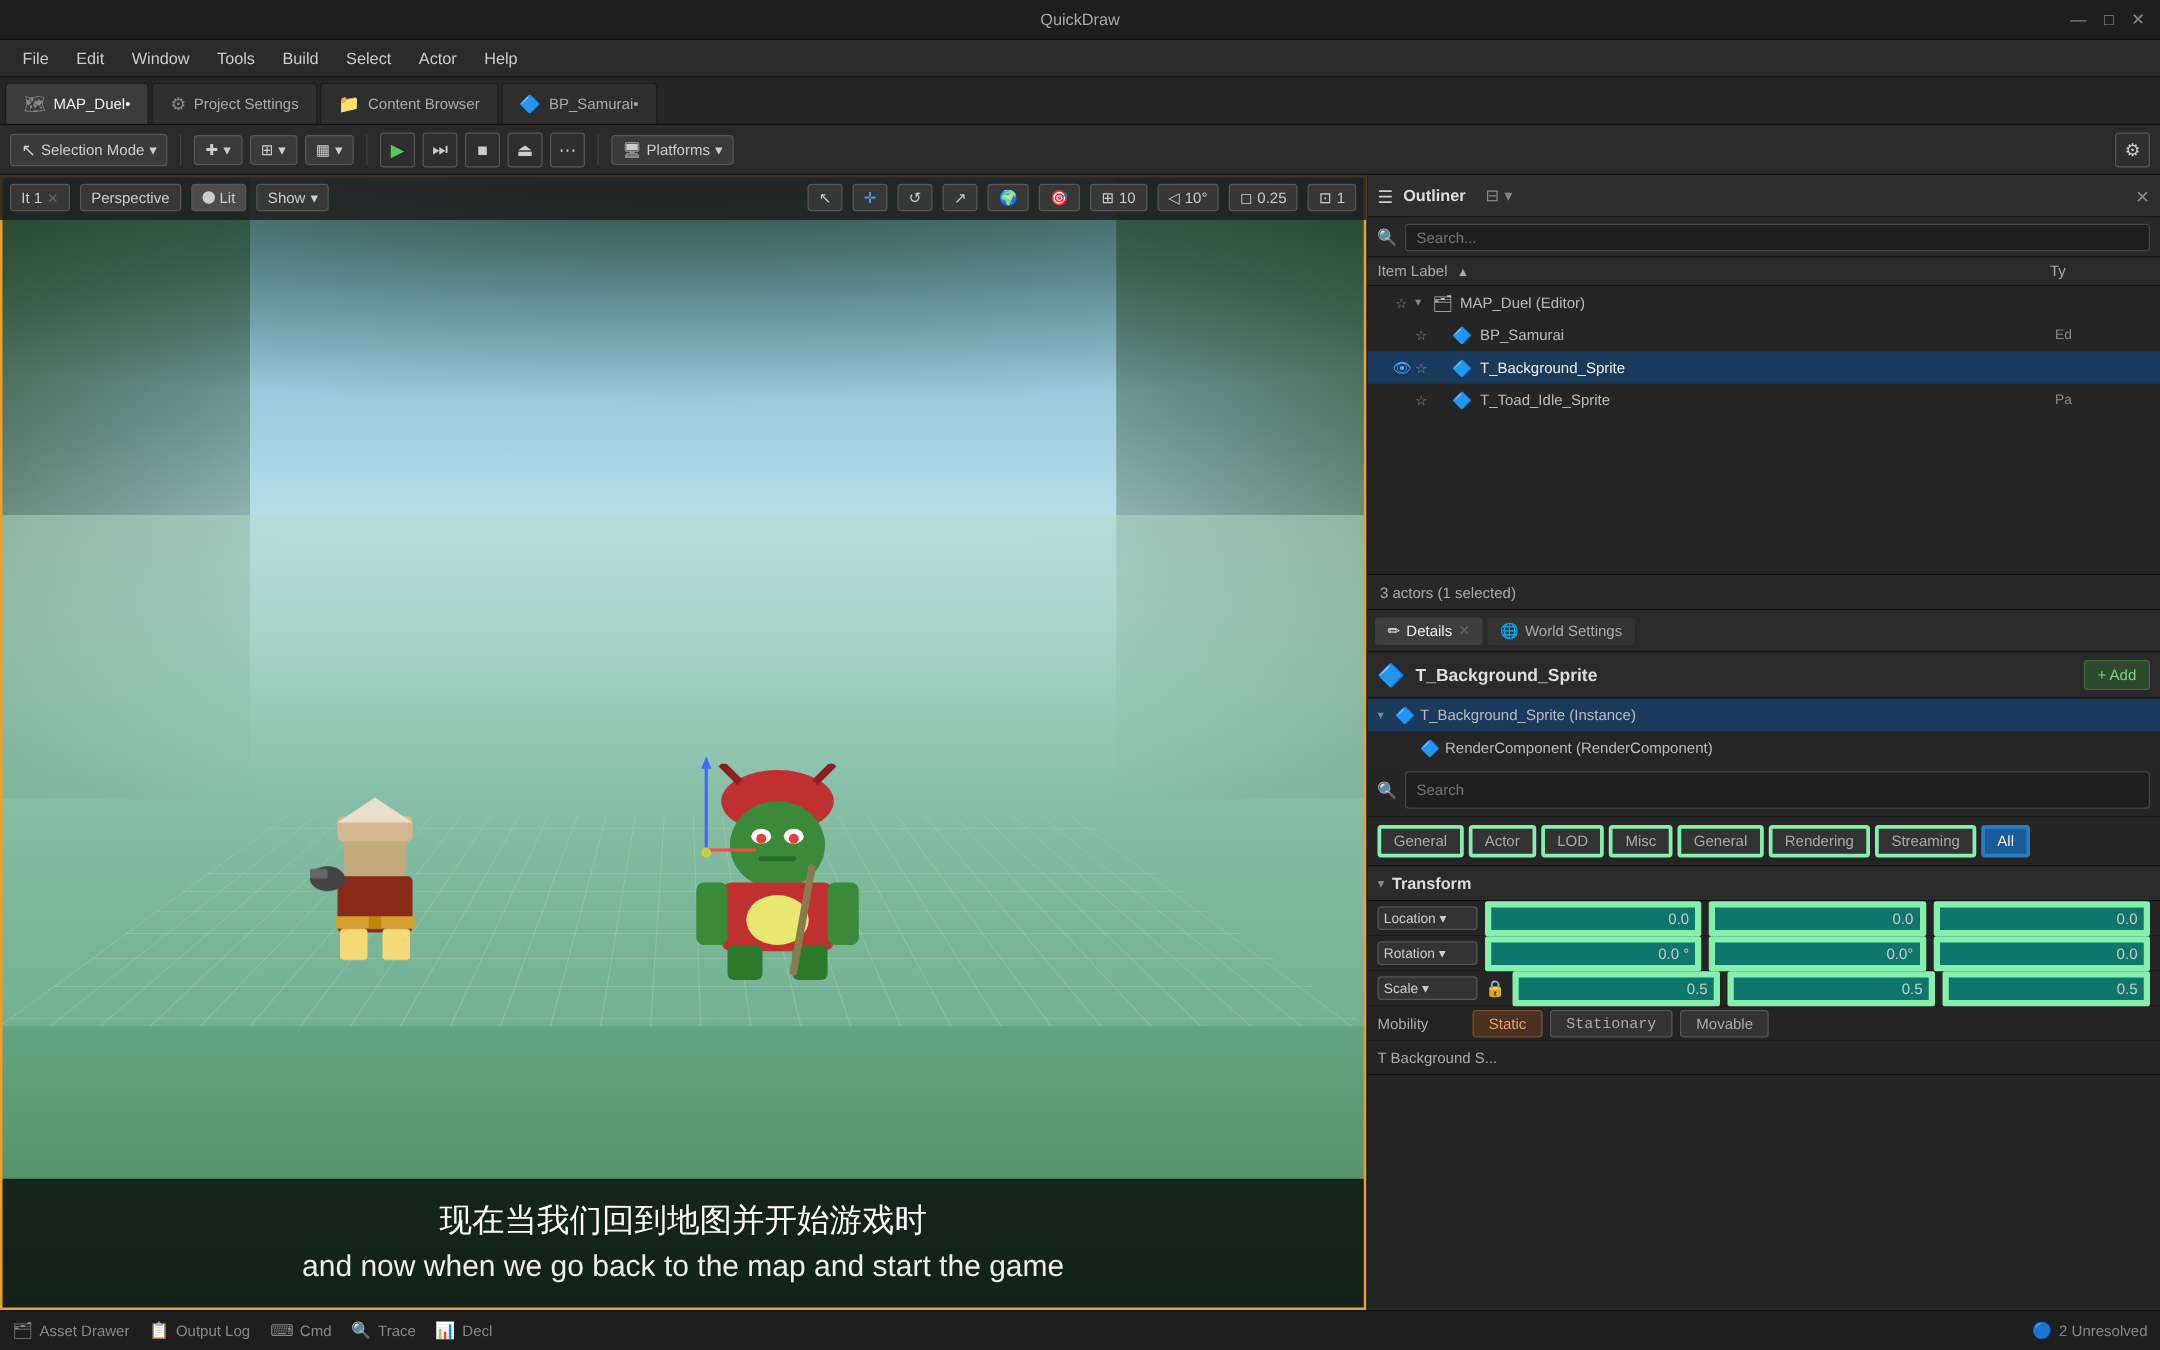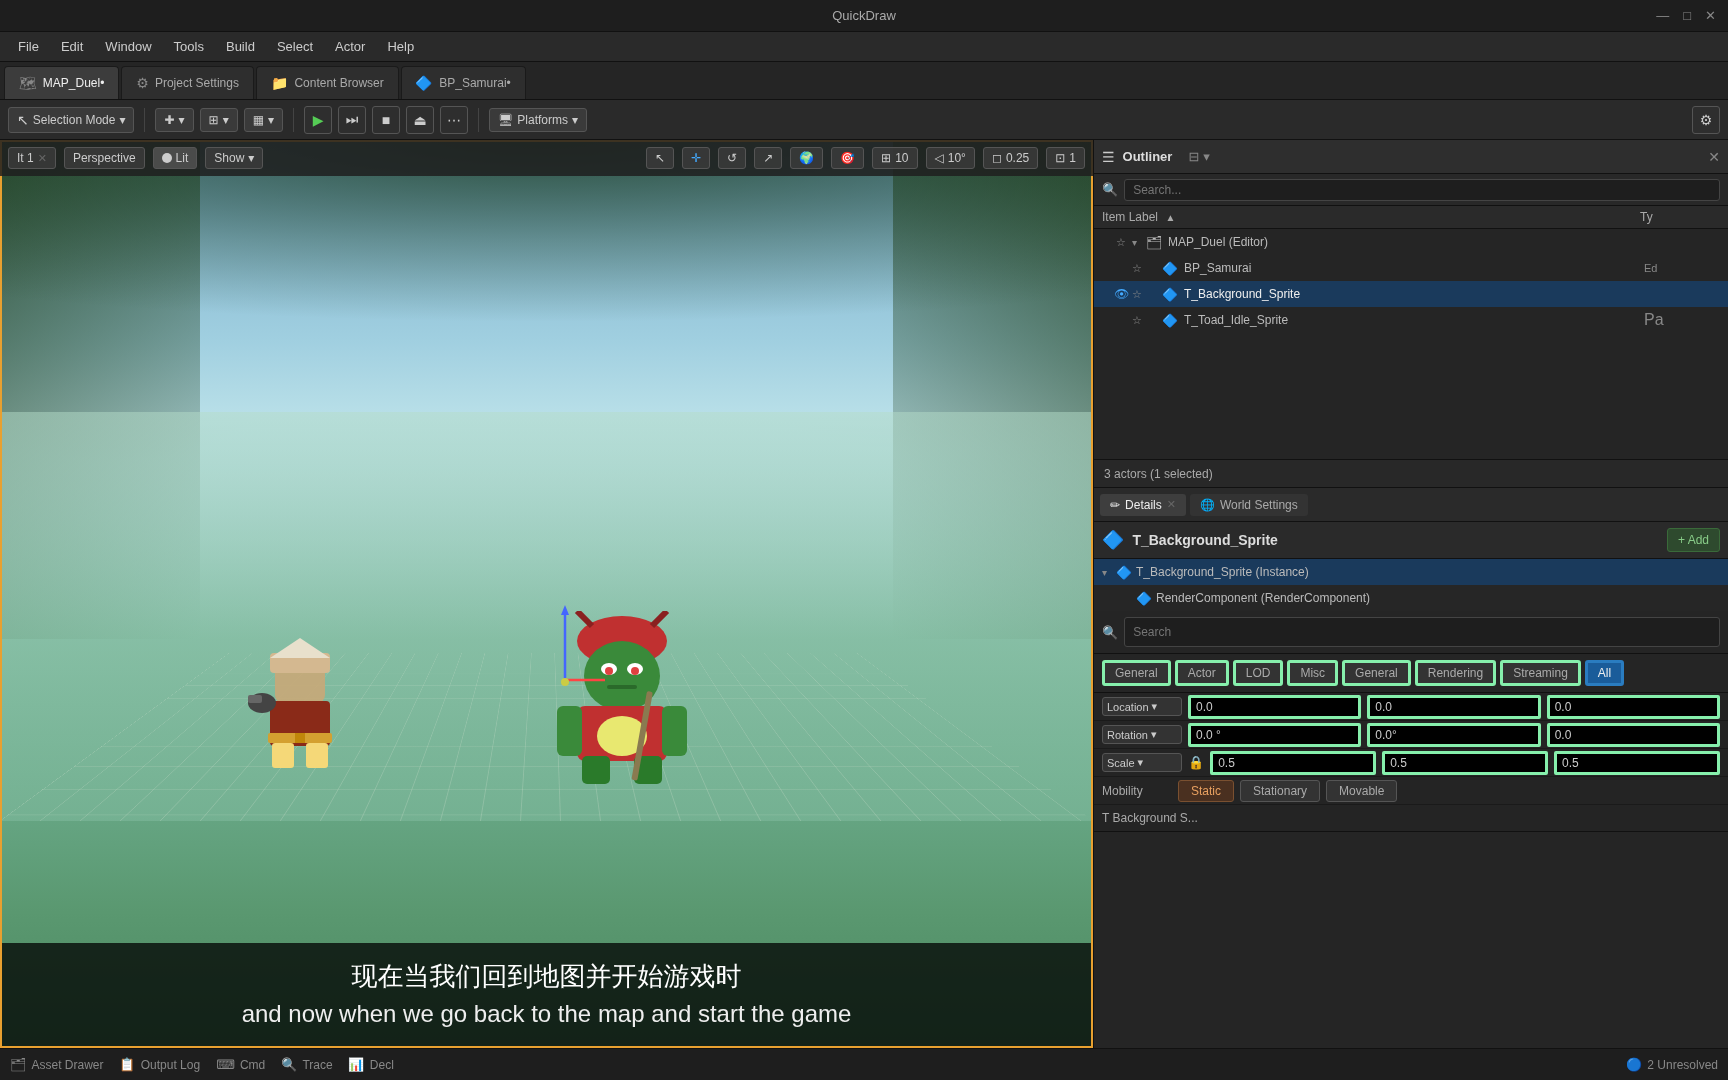--- a/index.html
+++ b/index.html
@@ -498,27 +498,28 @@
       font-size: 11px;
       padding: 2px 4px;
       cursor: pointer;
       display: flex;
       align-items: center;
       gap: 3px;
       min-width: 80px;
     }
     .num-input {
       flex: 1;
-      background: #000000;
-      border: 3px solid #86efac;
+      background: #0f766e;
+      border: 5px solid #86efac;
       border-radius: 2px;
       color: #ccc;
       padding: 2px 5px;
       font-size: 12px;
       min-width: 0;
+      text-align: right;
     }
     .lock-icon { font-size: 13px; color: #888; cursor: pointer; }
 
     
     .mobility-row {
       display: flex;
       align-items: center;
       height: 28px;
       padding: 0 8px;
       gap: 6px;
@@ -526,21 +527,21 @@
       background: #242424;
     }
     .mobility-btn {
       padding: 3px 12px;
       border: 1px solid #555;
       border-radius: 3px;
       cursor: pointer;
       font-size: 12px;
     }
     .mobility-btn.static { background: #4a3020; border-color: #7a5030; color: #e8a060; }
-    .mobility-btn.stationary { background: #333; color: #aaa; }
+    .mobility-btn.stationary { background: #333; color: #aaa; font-family: Liberation Mono, monospace; }
     .mobility-btn.movable { background: #333; color: #aaa; }
 
     
     .sprite-section {
       padding: 6px 8px;
       background: #242424;
       border-bottom: 1px solid #111;
       font-size: 12px;
       color: #aaa;
     }
@@ -861,21 +862,21 @@
           <div class="tree-name">T_Background_Sprite</div>
         </div>
 
         <div class="tree-item">
           <div class="tree-indent"></div>
           <div class="tree-vis" style="color:transparent;">👁</div>
           <div class="tree-star">☆</div>
           <div class="tree-expand"></div>
           <div class="tree-icon">🔷</div>
           <div class="tree-name">T_Toad_Idle_Sprite</div>
-          <div class="col-type" style="font-size:16px;color:#888;">Pa</div>
+          <div class="col-type" style="font-size:11px;color:#888;">Pa</div>
         </div>
       </div>
     </div>
 
     <div id="actor-count">
       <span>3 actors (1 selected)</span>
     </div>
 
     <div id="detail-tab-bar">
       <div class="detail-tab active">
@@ -938,20 +939,24 @@
           <span>Rendering</span>
         </div>
         <div class="filter-btn">
           <span>Streaming</span>
         </div>
         <div class="filter-btn active">
           <span>All</span>
         </div>
       </div>
 
+      <div class="section-header">
+        <span class="section-expand chevron-down"></span>
+        <span class="section-title">Transform</span>
+      </div>
 
       <div class="transform-row">
         <div class="transform-select">
           <span>Location</span>
           <span class="chevron-down"></span>
         </div>
         <input class="num-input" type="text" value="0.0" style="">
         <input class="num-input" type="text" value="0.0" style="">
         <input class="num-input" type="text" value="0.0" style="">
       </div>

